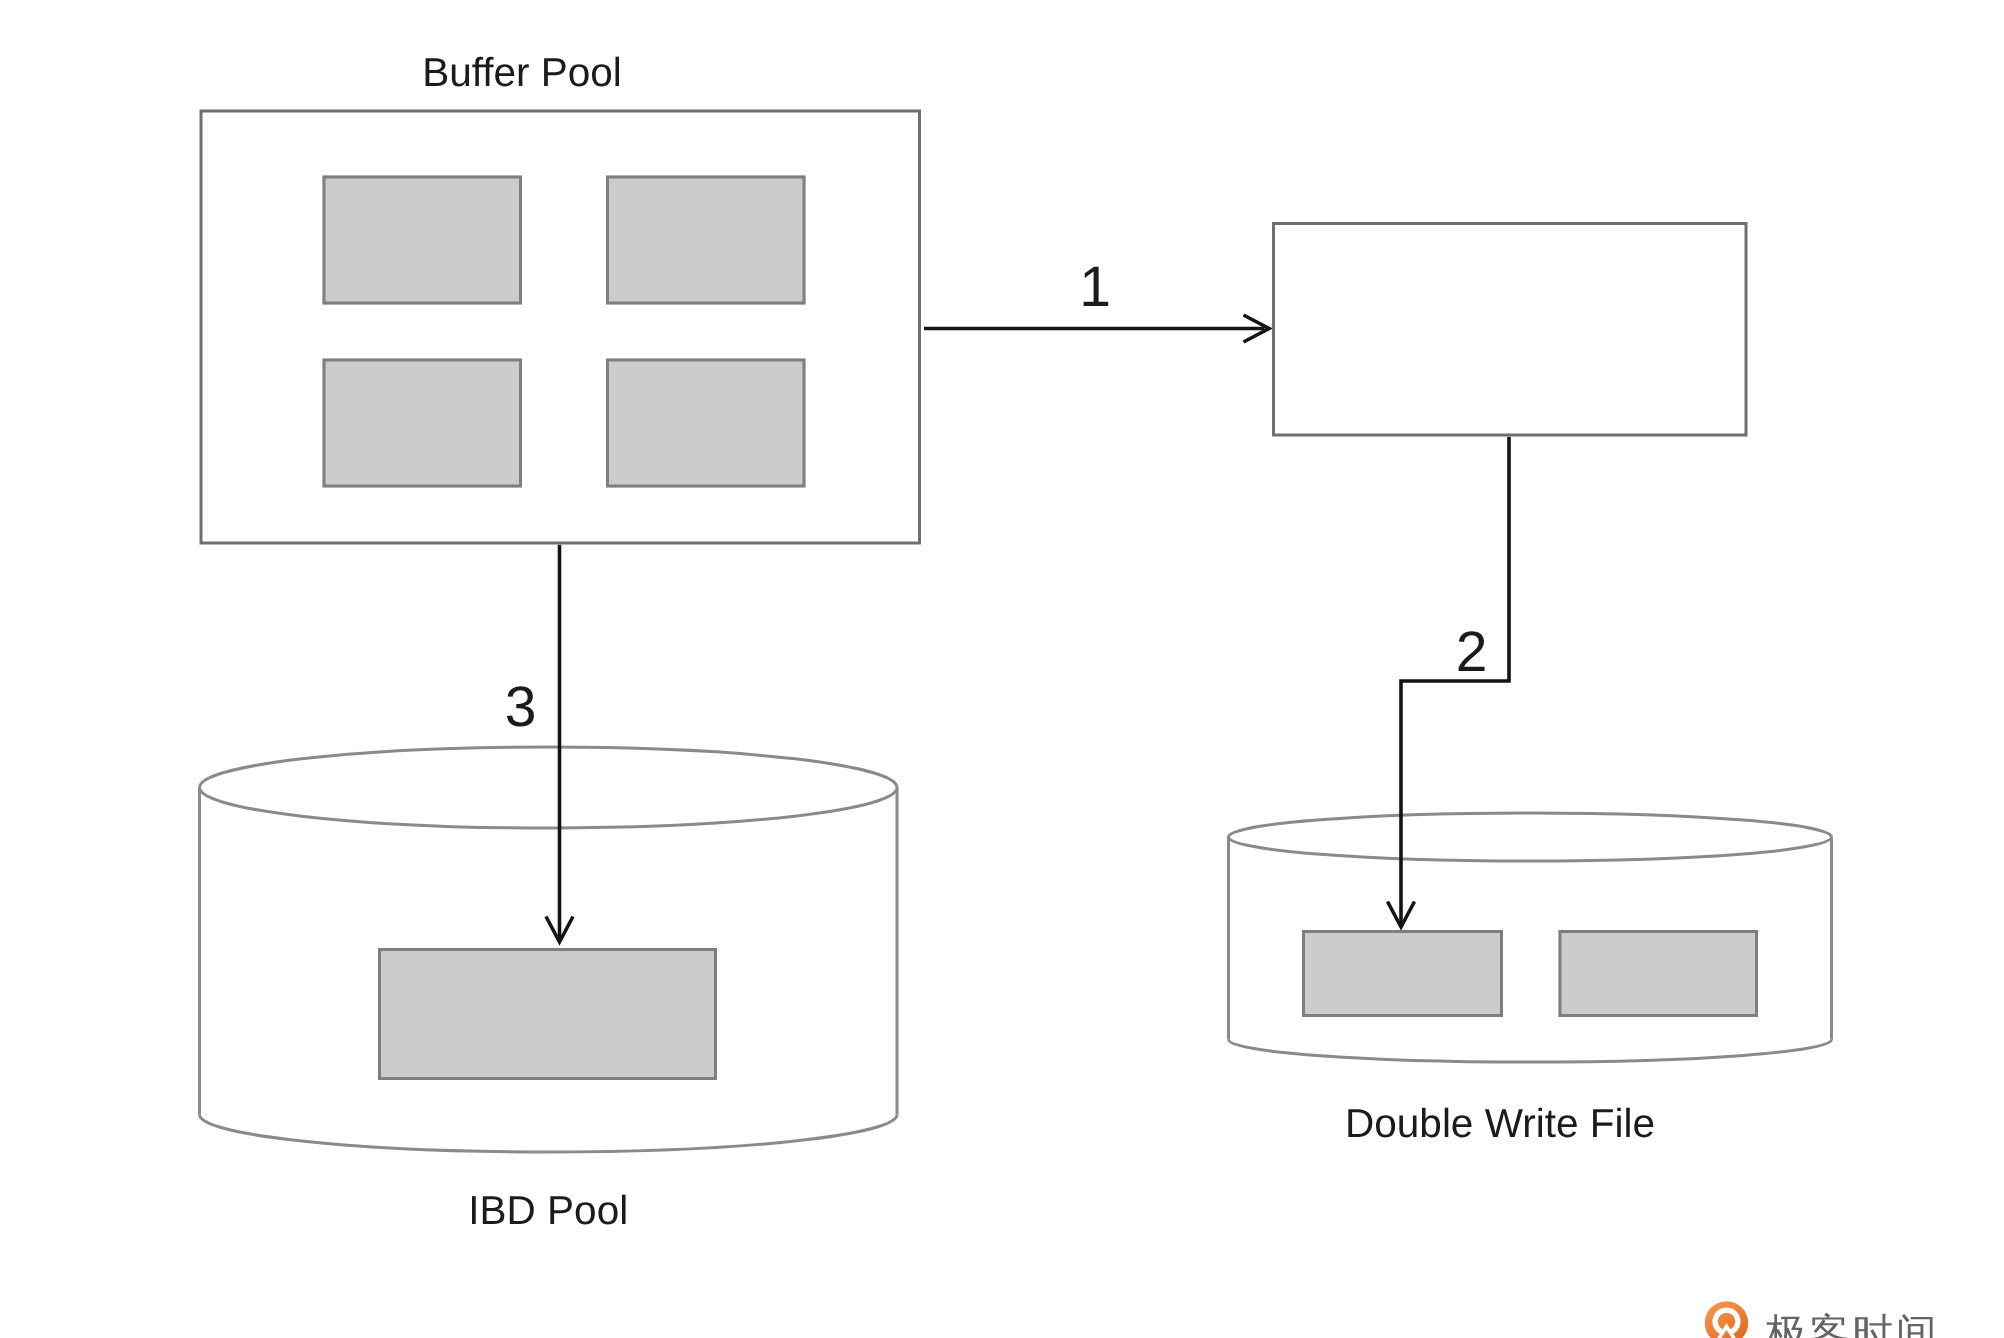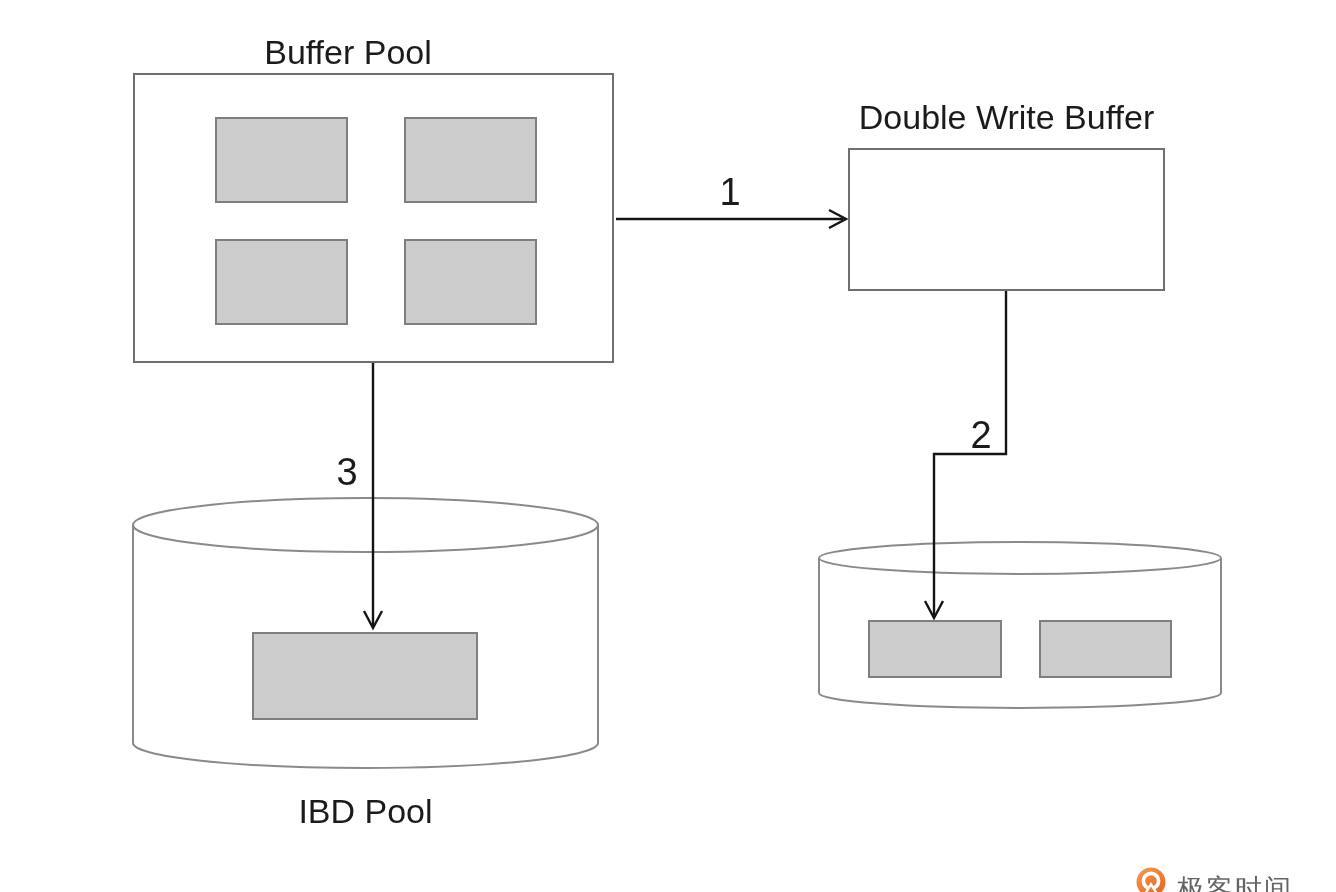--- a/index.html
+++ b/index.html
@@ -5,21 +5,21 @@
   html,body{margin:0;padding:0;background:#ffffff;}
   .stage{
     position:relative;width:1336px;height:892px;background:#ffffff;
     font-family:"Liberation Sans",sans-serif;overflow:hidden;
   }
   .shapes{position:absolute;left:0;top:0;width:1336px;height:892px;}
   .lbl{
     position:absolute;color:#1b1b1b;text-align:center;
     font-family:"Liberation Sans",sans-serif;line-height:1.15;white-space:nowrap;
   }
-  .title{font-size:34px;}
+  .title{font-size:27px;}
   .num{font-size:38px;}
   .box{
     position:absolute;background:#ffffff;border:2px solid #6f6f6f;box-sizing:border-box;
   }
   .page{
     position:absolute;background:#cccccc;border:2px solid #7f7f7f;box-sizing:border-box;
   }
   .logo{
     position:absolute;left:1136px;top:867px;display:flex;align-items:center;
   }
@@ -68,32 +68,32 @@
   </svg>
 
   <div class="lbl title" style="left:133px;top:33px;width:430px;">Buffer Pool</div>
   <div class="box" style="left:133px;top:73px;width:481px;height:290px;">
     <div class="page" style="left:80px;top:42px;width:133px;height:86px;"></div>
     <div class="page" style="left:269px;top:42px;width:133px;height:86px;"></div>
     <div class="page" style="left:80px;top:164px;width:133px;height:86px;"></div>
     <div class="page" style="left:269px;top:164px;width:133px;height:86px;"></div>
   </div>
 
-  <div class="lbl title" style="left:848px;top:98px;width:317px;">Double Write Buffer</div>
   <div class="box" style="left:848px;top:148px;width:317px;height:143px;"></div>
 
   <div class="lbl num" style="left:710px;top:171px;width:40px;">1</div>
   <div class="lbl num" style="left:961px;top:414px;width:40px;">2</div>
   <div class="lbl num" style="left:327px;top:451px;width:40px;">3</div>
 
   <div class="page" style="left:252px;top:632px;width:226px;height:88px;"></div>
   <div class="lbl title" style="left:133px;top:792px;width:465px;">IBD Pool</div>
 
   <div class="page" style="left:868px;top:620px;width:134px;height:58px;"></div>
   <div class="page" style="left:1039px;top:620px;width:133px;height:58px;"></div>
+  <div class="lbl title" style="left:800px;top:734px;width:400px;">Double Write File</div>
 
   <div class="logo">
     <span style="display:inline-block;width:30px;height:39px;">
       <svg width="30" height="39" viewBox="0 0 30 39">
         <defs>
           <linearGradient id="gkgrad" x1="0" y1="0" x2="0.7" y2="1">
             <stop offset="0" stop-color="#f89b52"></stop>
             <stop offset="1" stop-color="#e4691f"></stop>
           </linearGradient>
         </defs>

